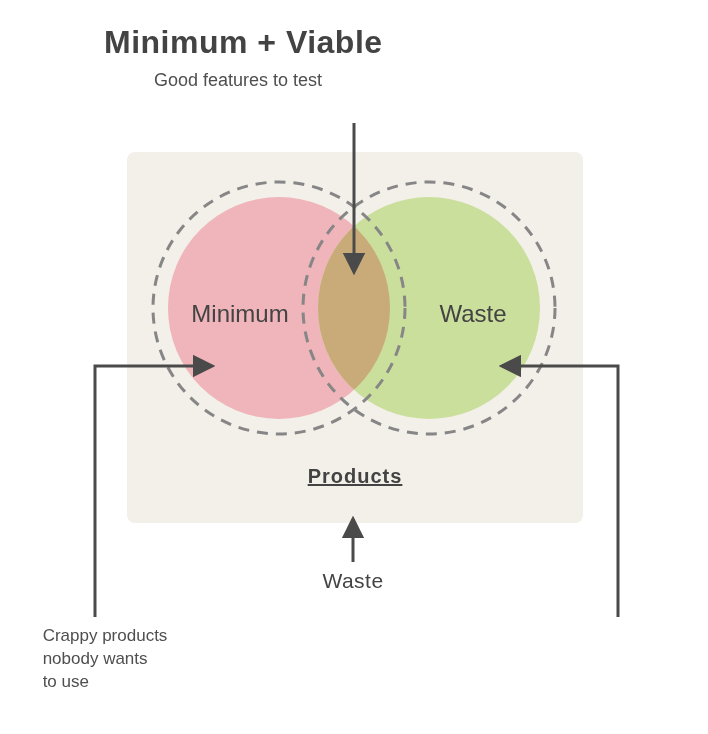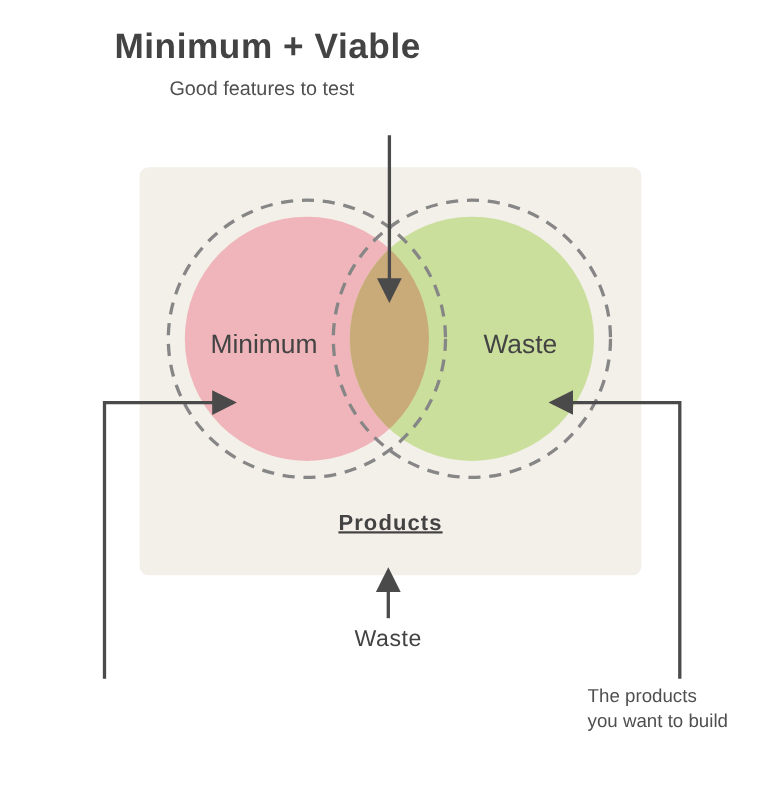--- a/index.html
+++ b/index.html
@@ -134,19 +134,20 @@
   </div>
 
   <div class="abs circle-label label-minimum">Minimum</div>
 
   <div class="abs circle-label label-viable">Waste</div>
 
   <div class="abs centered panel-label">Products</div>
 
   <div class="abs centered waste-label">Waste</div>
 
+  <div class="abs centered note note-left">
+    <div>Crappy products</div>
+    <div>nobody wants</div>
+    <div>to use</div>
+  </div>
 
-  <div class="abs centered note note-right">
-    <div>The products</div>
-    <div>you want to build</div>
-  </div>
 
 </div>
 
 </body></html>

